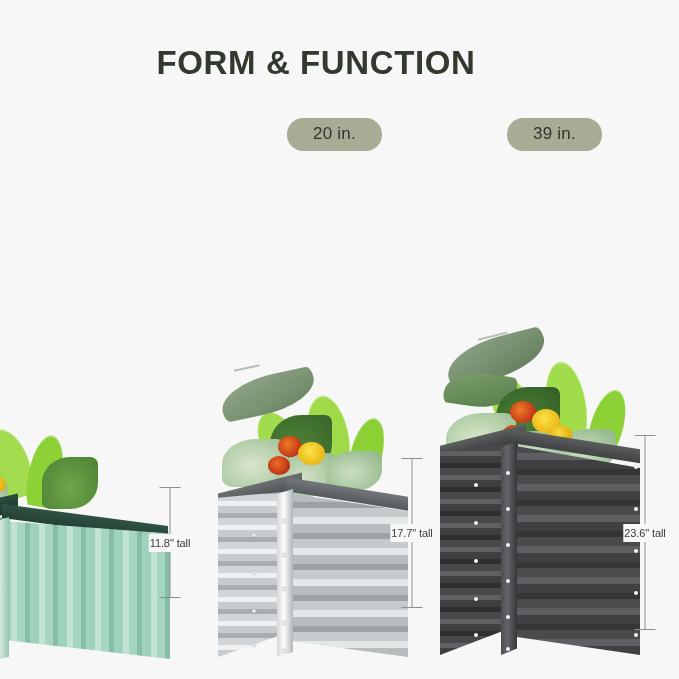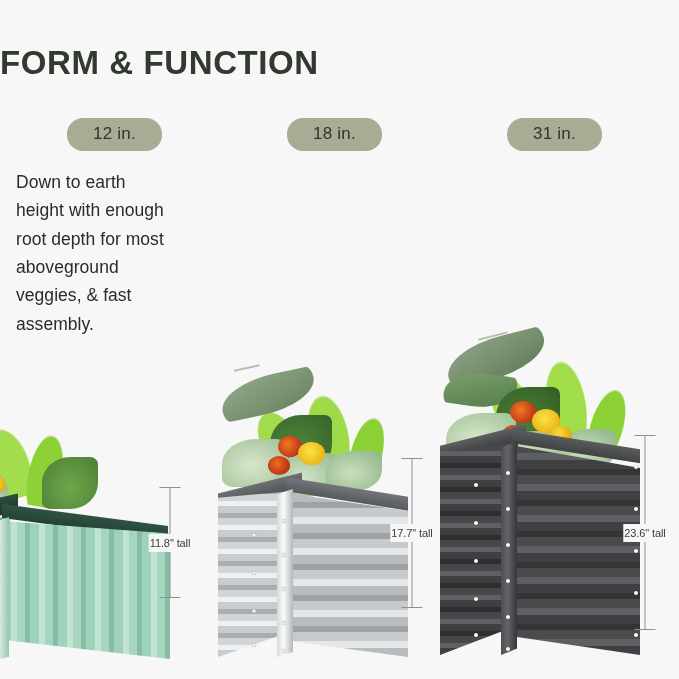--- a/index.html
+++ b/index.html
@@ -24,21 +24,21 @@
     background: #f7f7f7;
     overflow: hidden;
   }
 
   
   .page-title {
     position: absolute;
     top: 44px;
     left: 0;
     width: 632px;
-    text-align: left;
+    text-align: center;
     font-size: 33px;
     font-weight: bold;
     letter-spacing: 0.6px;
     color: #32392f;
     font-family: "Liberation Sans", sans-serif;
   }
 
   
   .columns {
     position: absolute;
@@ -184,41 +184,30 @@
 </style>
 </head>
 <body>
 
 <div id="infographic">
 
   <div class="page-title">FORM &amp; FUNCTION</div>
 
   <div class="columns">
 
-    <div class="column c0">
-      <div class="badge-wrap">
-        <span class="badge">12 in.</span>
-      </div>
-      <div class="column-text">Down to earth
-height with enough
-root depth for most
-aboveground
-veggies, &amp; fast
-assembly.</div>
-    </div>
 
     <div class="column c1">
       <div class="badge-wrap">
-        <span class="badge">18 in.</span>
+        <span class="badge">20 in.</span>
       </div>
     </div>
 
     <div class="column c2">
       <div class="badge-wrap">
-        <span class="badge">31 in.</span>
+        <span class="badge">39 in.</span>
       </div>
     </div>
 
   </div>
 
   <div class="products">
 
     <div class="product" style="left:-108px; bottom:20px; width:280px; height:280px;">
 
       <div class="foliage" style="left:0; bottom:148px; width:262px; height:150px;">

